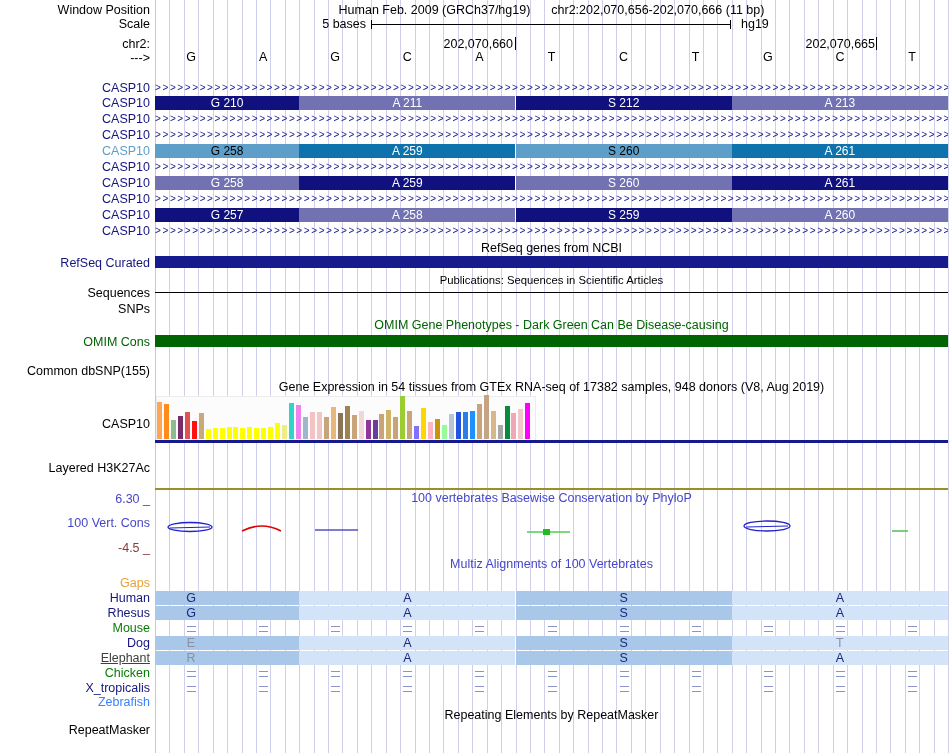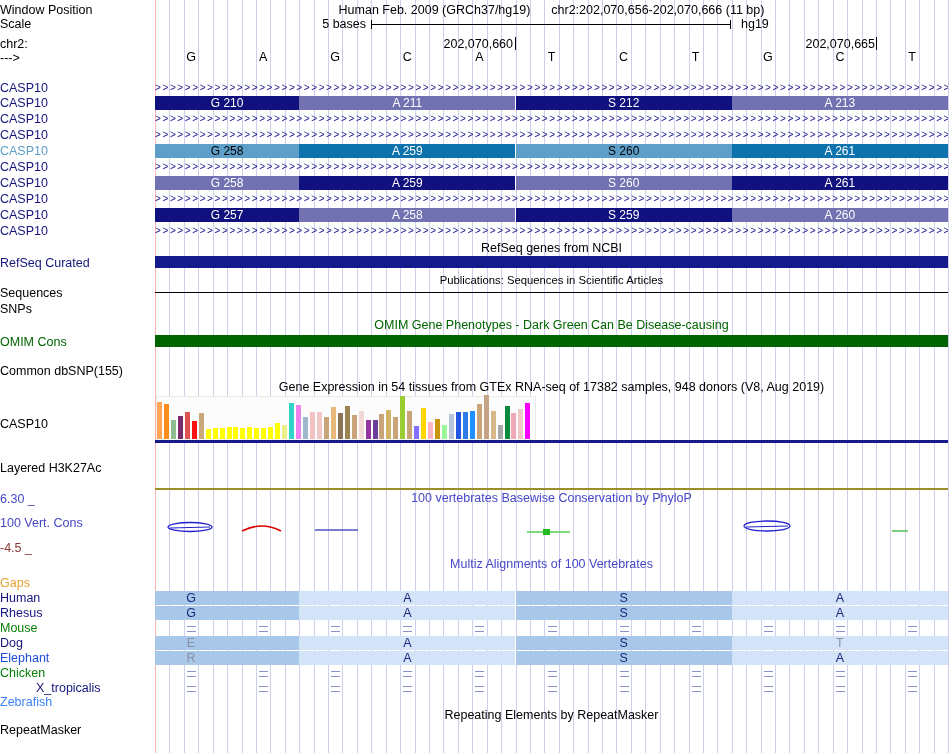--- a/index.html
+++ b/index.html
@@ -1,19 +1,19 @@
 <!DOCTYPE html>
 <html><head>
 <meta charset="utf-8">
 <style>
   html,body{margin:0;padding:0;background:#fff}
   #screen{position:relative;width:950px;height:753px;background:#ffffff;
     font-family:"Liberation Sans",sans-serif;overflow:hidden;color:#000}
   .abs{position:absolute}
-  .llabel{position:absolute;left:0;width:150px;text-align:left;font-size:12.5px;
+  .llabel{position:absolute;left:0;width:150px;text-align:right;font-size:12.5px;
     line-height:14px;white-space:nowrap;color:#000}
   .ctitle{position:absolute;left:155px;width:793px;text-align:center;font-size:12.5px;
     line-height:13px;white-space:nowrap}
   .small{font-size:11.3px}
   .navy-t{color:#15157E}
   .blue-t{color:#4646C8}
   .dgreen-t{color:#006400}
   .maroon-t{color:#8B3A3A}
   .gridline{position:absolute;top:0;width:1px;height:753px;background:#CFCFEC}
   .pinkline{position:absolute;top:0;width:1px;height:753px;background:#FFB3B3}
@@ -303,21 +303,21 @@
       <div class="abs" style="left: 0px; top: 636px; width: 950px; height: 15px;">
         <div class="alignblock" style="left: 155px; width: 144.2px; top: 0px; background: rgb(169, 199, 232);"></div>
         <div class="alignletter" style="left: 191px; top: 0px; color: rgb(136, 144, 168);">E</div>
         <div class="alignblock" style="left: 299.2px; width: 216.3px; top: 0px; background: rgb(212, 228, 248);"></div>
         <div class="alignletter" style="left: 407.3px; top: 0px; color: rgb(27, 42, 126);">A</div>
         <div class="alignblock" style="left: 515.5px; width: 216.3px; top: 0px; background: rgb(169, 199, 232);"></div>
         <div class="alignletter" style="left: 623.6px; top: 0px; color: rgb(27, 42, 126);">S</div>
         <div class="alignblock" style="left: 731.7px; width: 216.3px; top: 0px; background: rgb(212, 228, 248);"></div>
         <div class="alignletter" style="left: 839.9px; top: 0px; color: rgb(136, 144, 168);">T</div>
       </div>
-      <div class="llabel" style="top: 651px; color: #1d4ed8;">Elephant</div>
+      <div class="llabel" style="top: 651px; color: #404040; text-decoration: underline;">Elephant</div>
       <div class="abs" style="left: 0px; top: 651px; width: 950px; height: 15px;">
         <div class="alignblock" style="left: 155px; width: 144.2px; top: 0px; background: rgb(169, 199, 232);"></div>
         <div class="alignletter" style="left: 191px; top: 0px; color: rgb(136, 144, 168);">R</div>
         <div class="alignblock" style="left: 299.2px; width: 216.3px; top: 0px; background: rgb(212, 228, 248);"></div>
         <div class="alignletter" style="left: 407.3px; top: 0px; color: rgb(27, 42, 126);">A</div>
         <div class="alignblock" style="left: 515.5px; width: 216.3px; top: 0px; background: rgb(169, 199, 232);"></div>
         <div class="alignletter" style="left: 623.6px; top: 0px; color: rgb(27, 42, 126);">S</div>
         <div class="alignblock" style="left: 731.7px; width: 216.3px; top: 0px; background: rgb(212, 228, 248);"></div>
         <div class="alignletter" style="left: 839.9px; top: 0px; color: rgb(27, 42, 126);">A</div>
       </div>
@@ -328,21 +328,21 @@
         <div class="eqglyph" style="left: 335.2px; top: 5px;"></div>
         <div class="eqglyph" style="left: 407.3px; top: 5px;"></div>
         <div class="eqglyph" style="left: 479.4px; top: 5px;"></div>
         <div class="eqglyph" style="left: 551.5px; top: 5px;"></div>
         <div class="eqglyph" style="left: 623.6px; top: 5px;"></div>
         <div class="eqglyph" style="left: 695.7px; top: 5px;"></div>
         <div class="eqglyph" style="left: 767.8px; top: 5px;"></div>
         <div class="eqglyph" style="left: 839.9px; top: 5px;"></div>
         <div class="eqglyph" style="left: 912px; top: 5px;"></div>
       </div>
-      <div class="llabel" style="top: 681px; color: rgb(21, 21, 126); padding-left: 36px;">X_tropicalis</div>
+      <div class="llabel" style="top: 681px; color: rgb(21, 21, 126);">X_tropicalis</div>
       <div class="abs" style="left: 0px; top: 681px; width: 950px; height: 15px;">
         <div class="eqglyph" style="left: 191px; top: 5px;"></div>
         <div class="eqglyph" style="left: 263.1px; top: 5px;"></div>
         <div class="eqglyph" style="left: 335.2px; top: 5px;"></div>
         <div class="eqglyph" style="left: 407.3px; top: 5px;"></div>
         <div class="eqglyph" style="left: 479.4px; top: 5px;"></div>
         <div class="eqglyph" style="left: 551.5px; top: 5px;"></div>
         <div class="eqglyph" style="left: 623.6px; top: 5px;"></div>
         <div class="eqglyph" style="left: 695.7px; top: 5px;"></div>
         <div class="eqglyph" style="left: 767.8px; top: 5px;"></div>

